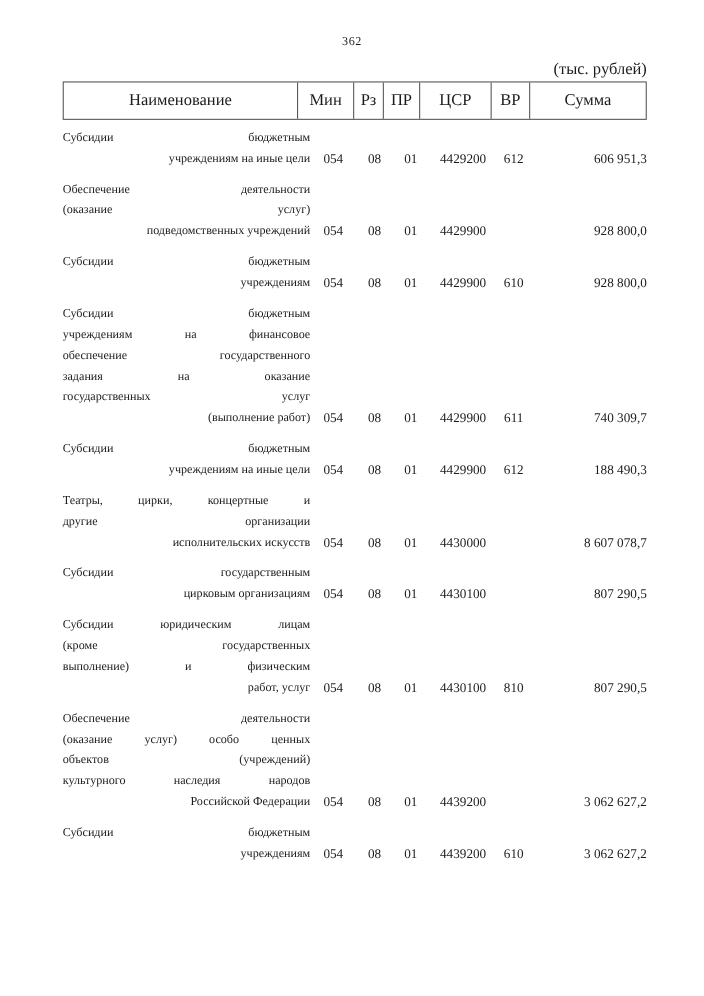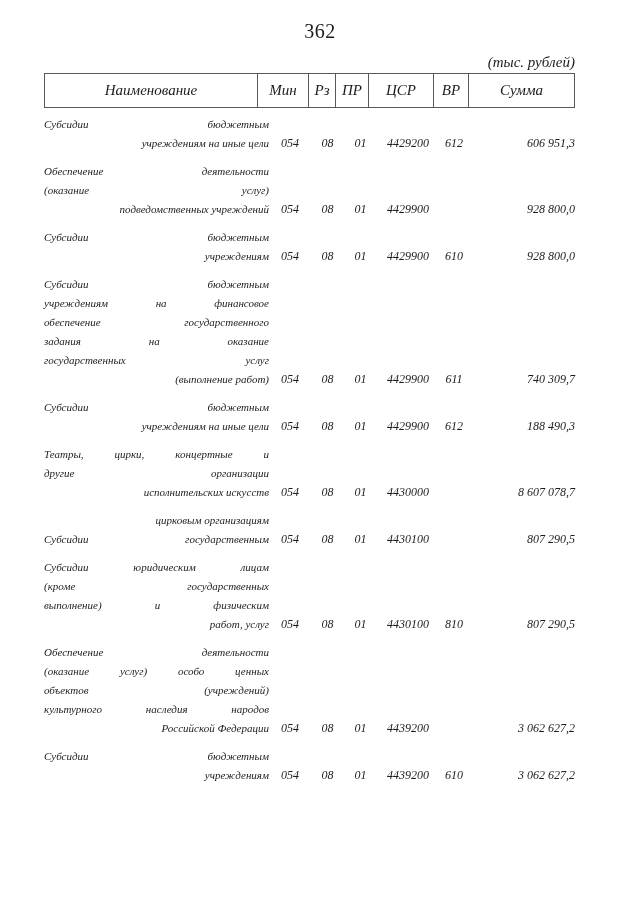--- a/index.html
+++ b/index.html
@@ -6,25 +6,25 @@
   body {
     width: 640px; height: 905px;
     background: #ffffff;
     color: #1c1c1c;
     font-family: "Liberation Serif", serif;
     overflow: hidden;
   }
   .page { position: relative; width: 640px; height: 905px; }
   .page-number {
     text-align: center;
-    padding-top: 20px;
-    font-size: 20px;
+    padding-top: 32px;
+    font-size: 11px;
     letter-spacing: 0.5px;
   }
-  .content { margin-left: 44px; width: 531px; font-style: italic; }
+  .content { margin-left: 57px; width: 531px; }
   .units-note {
     text-align: right;
     font-size: 15px;
     margin-top: 11px;
     margin-bottom: 2px;
   }
   .thead {
     display: grid;
     grid-template-columns: 212px 51px 27px 33px 65px 35px 106px;
     border: 1px solid #595959;
@@ -148,22 +148,22 @@
           </div>
           <div class="cell num">054</div>
           <div class="cell num">08</div>
           <div class="cell num">01</div>
           <div class="cell num">4430000</div>
           <div class="cell num"></div>
           <div class="cell num sum">8 607 078,7</div>
         </div>
         <div class="trow">
           <div class="cell name">
+            <div class="line just">Субсидии государственным</div>
             <div class="line">цирковым организациям</div>
-            <div class="line just">Субсидии государственным</div>
           </div>
           <div class="cell num">054</div>
           <div class="cell num">08</div>
           <div class="cell num">01</div>
           <div class="cell num">4430100</div>
           <div class="cell num"></div>
           <div class="cell num sum">807 290,5</div>
         </div>
         <div class="trow">
           <div class="cell name">

